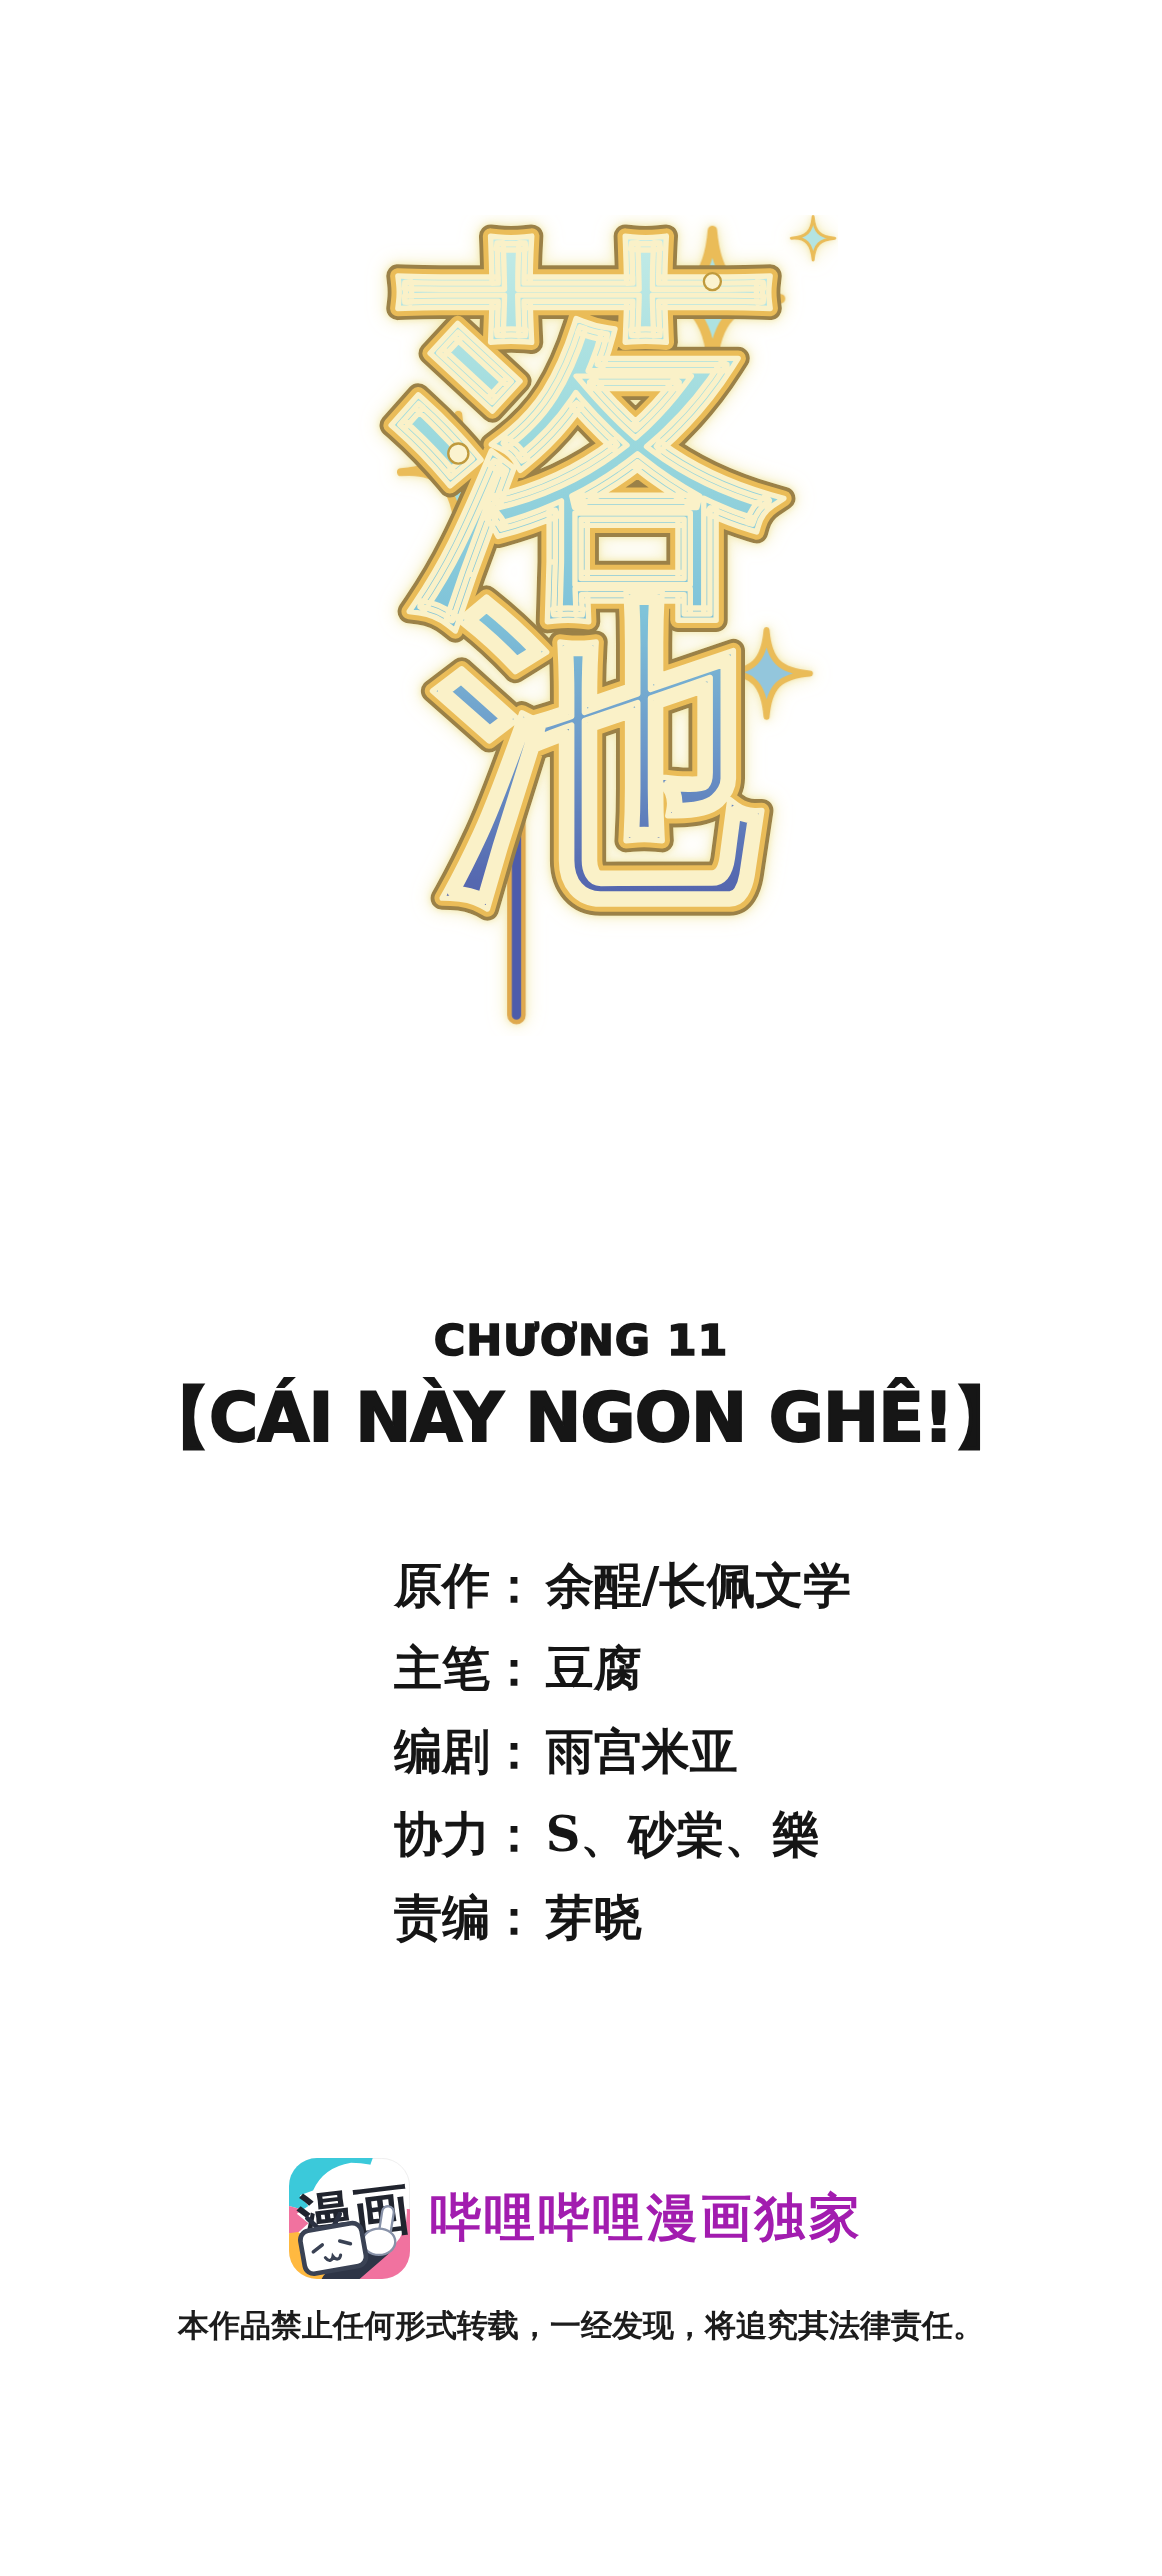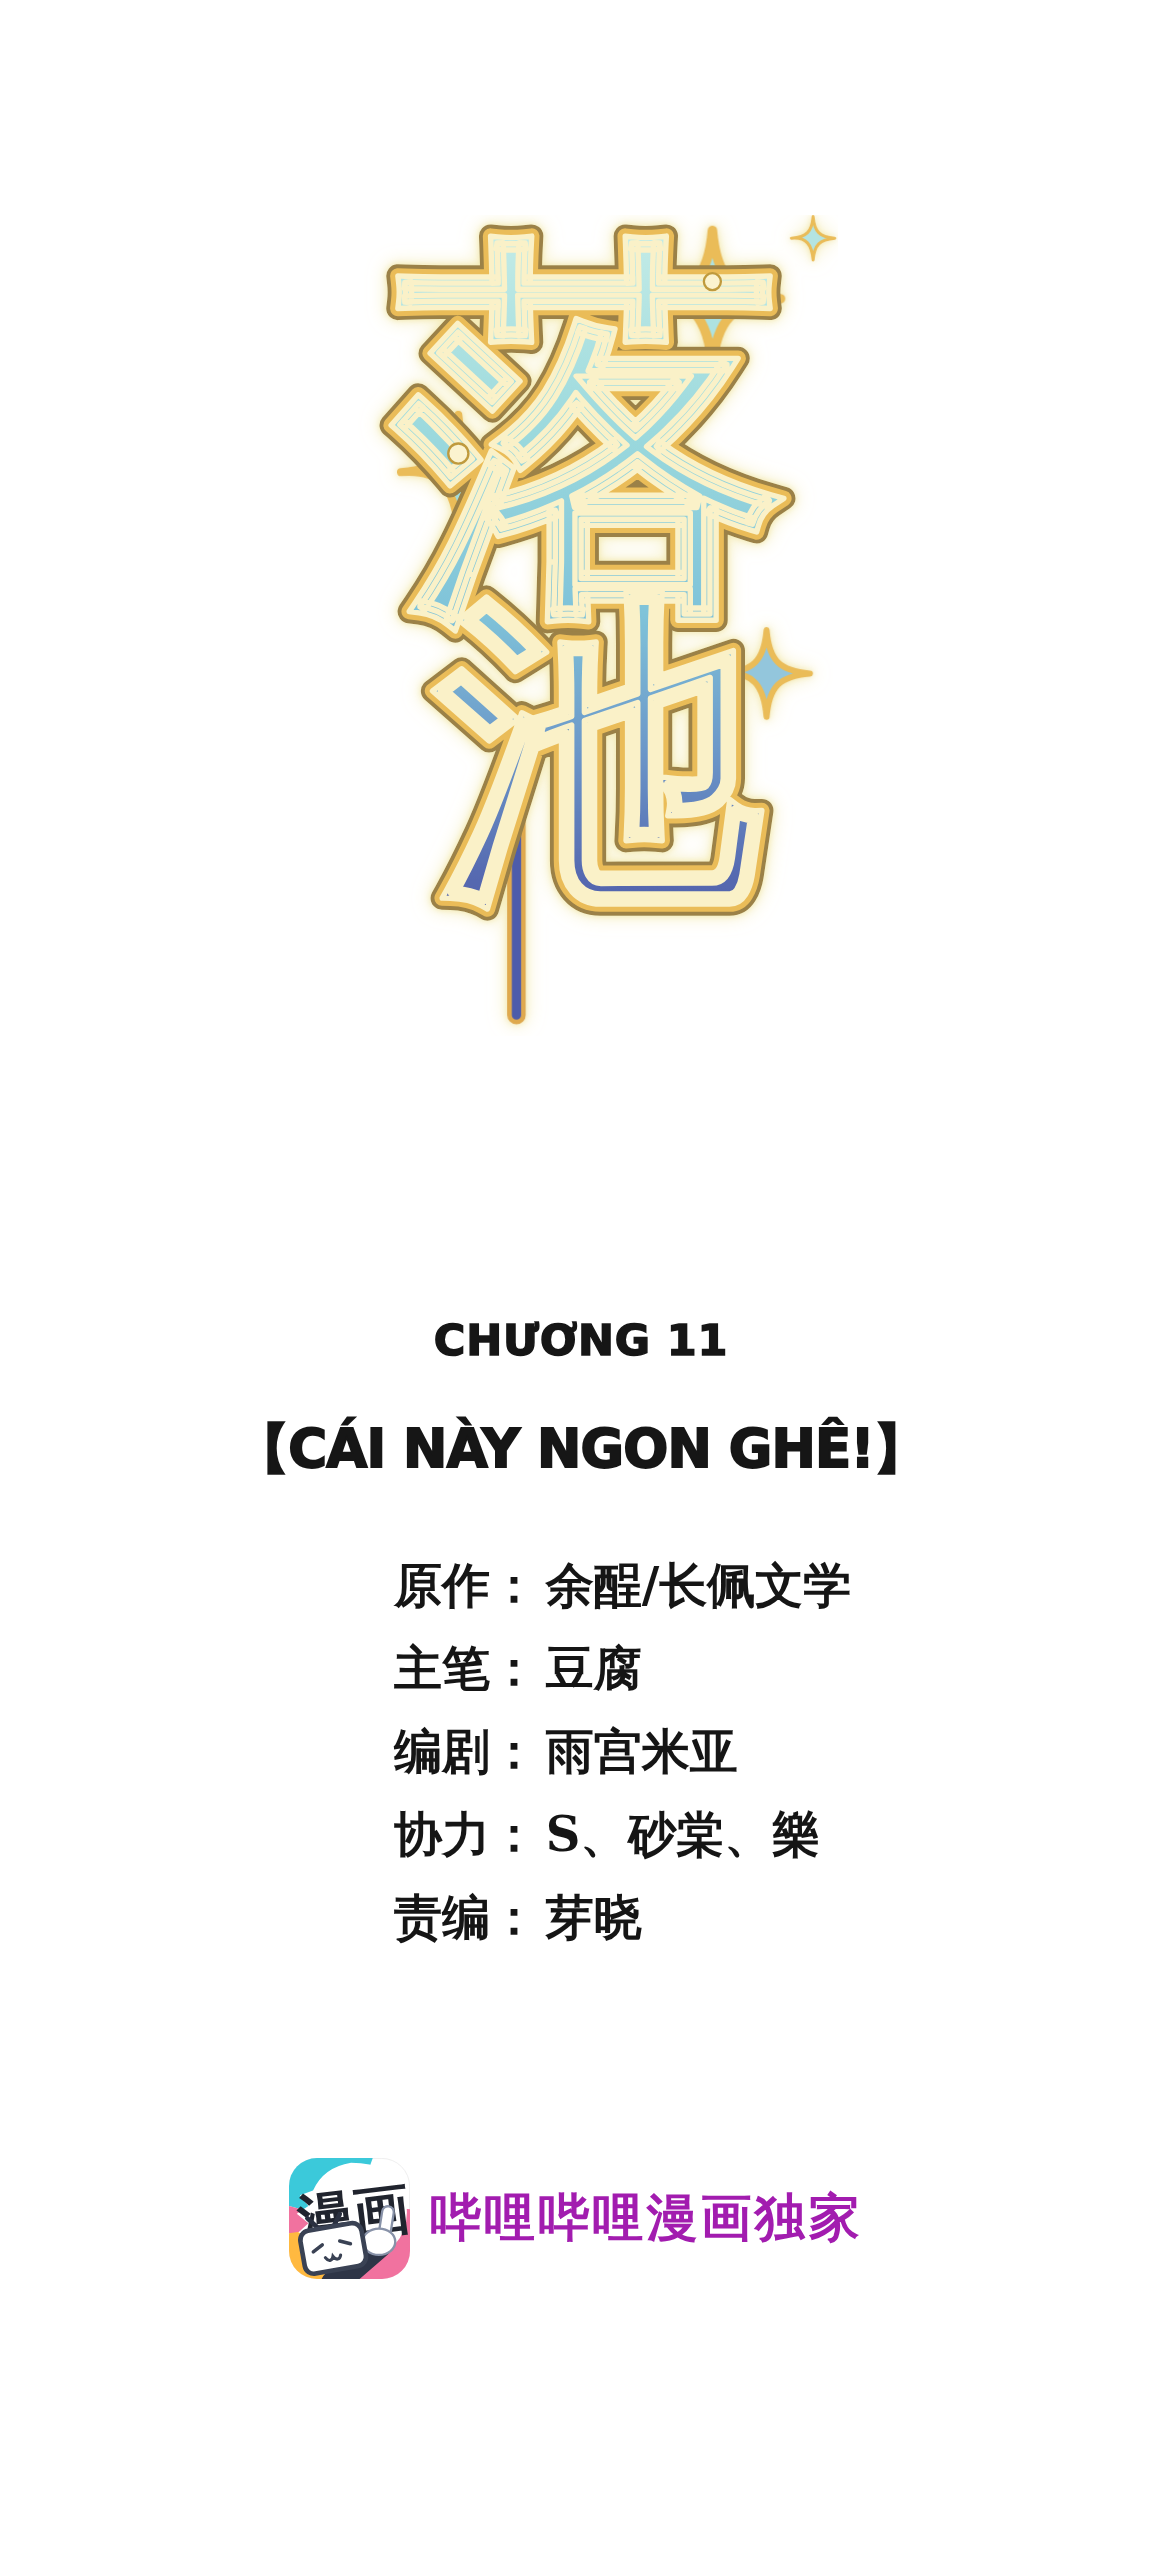--- a/index.html
+++ b/index.html
@@ -14,21 +14,21 @@
   .lt-top{font-size:510px;}
   .lt-bottom{font-size:420px;}
   .star{stroke:#eabc58;stroke-width:14;stroke-linejoin:round;}
 
   
   .chapter-number,.chapter-title{
     position:absolute;left:0;width:100%;text-align:center;color:#161616;
     font-family:"DejaVu Sans","Liberation Sans",sans-serif;font-weight:900;
   }
   .chapter-number{top:1315px;font-size:43px;letter-spacing:0.8px;-webkit-text-stroke:1.5px #161616;}
-  .chapter-title{top:1373px;font-size:53px;letter-spacing:-0.8px;margin-top:41px;-webkit-text-stroke:1.9px #161616;}
+  .chapter-title{top:1373px;font-size:67px;letter-spacing:-0.8px;-webkit-text-stroke:1.9px #161616;}
 
   
   .credits{position:absolute;left:394px;top:1544px;color:#151515;
     font-family:"DejaVu Serif","Liberation Serif",serif;font-size:48px;line-height:83px;font-weight:bold;}
   .credit-row{white-space:nowrap;}
   .credit-name{margin-left:7.7px;}
 
   
   .publisher{position:absolute;left:289px;top:2158px;display:flex;align-items:center;gap:20px;}
   .app-icon{width:121px;height:121px;display:block;}
@@ -148,14 +148,15 @@
           <path d="M28,6 L14,-12 M44,6 L56,-10" stroke="#2a3040" stroke-width="6" stroke-linecap="round"></path>
           <rect x="0" y="4" width="80" height="56" rx="12" fill="#ffffff" stroke="#3a4254" stroke-width="6"></rect>
           <path d="M14,32 L27,25 M50,24 L63,30" stroke="#3a4254" stroke-width="4.5" stroke-linecap="round"></path>
           <path d="M28,42 c3,6 8,6 10,0 c3,6 8,6 10,0" stroke="#3a4254" stroke-width="4" fill="none" stroke-linecap="round"></path>
         </g>
       </g>
     </svg>
     <span class="exclusive">哔哩哔哩漫画独家</span>
   </div>
 
+  <div class="disclaimer">本作品禁止任何形式转载，一经发现，将追究其法律责任。</div>
 </div>
 
 
 </body></html>

